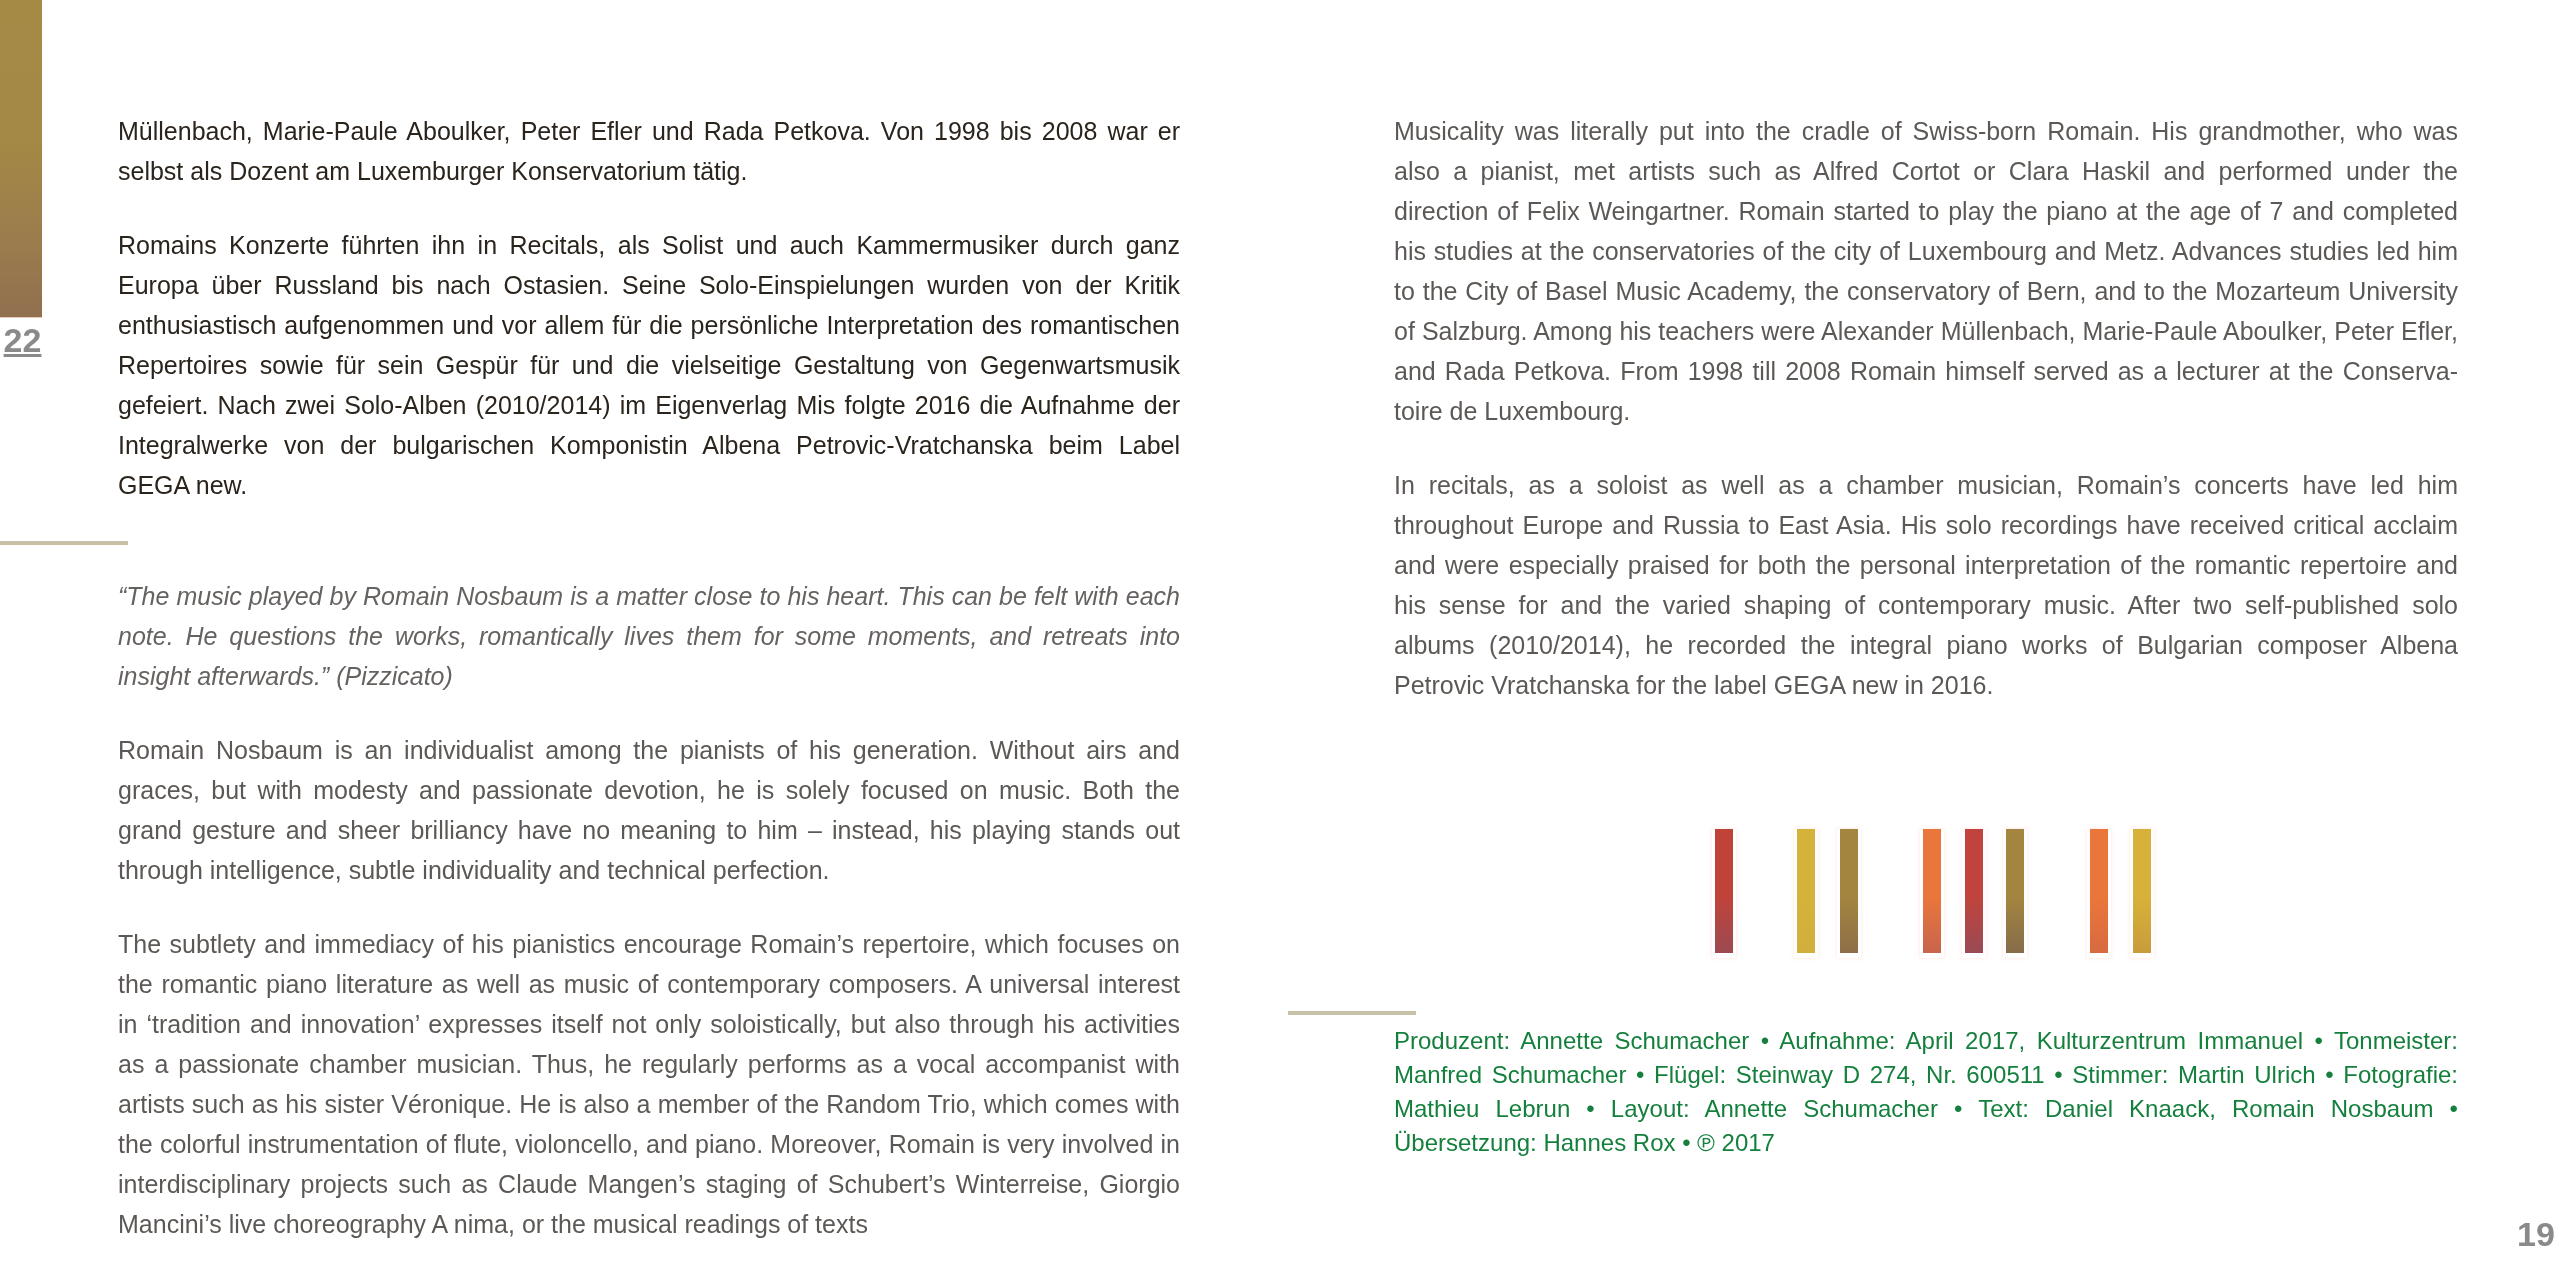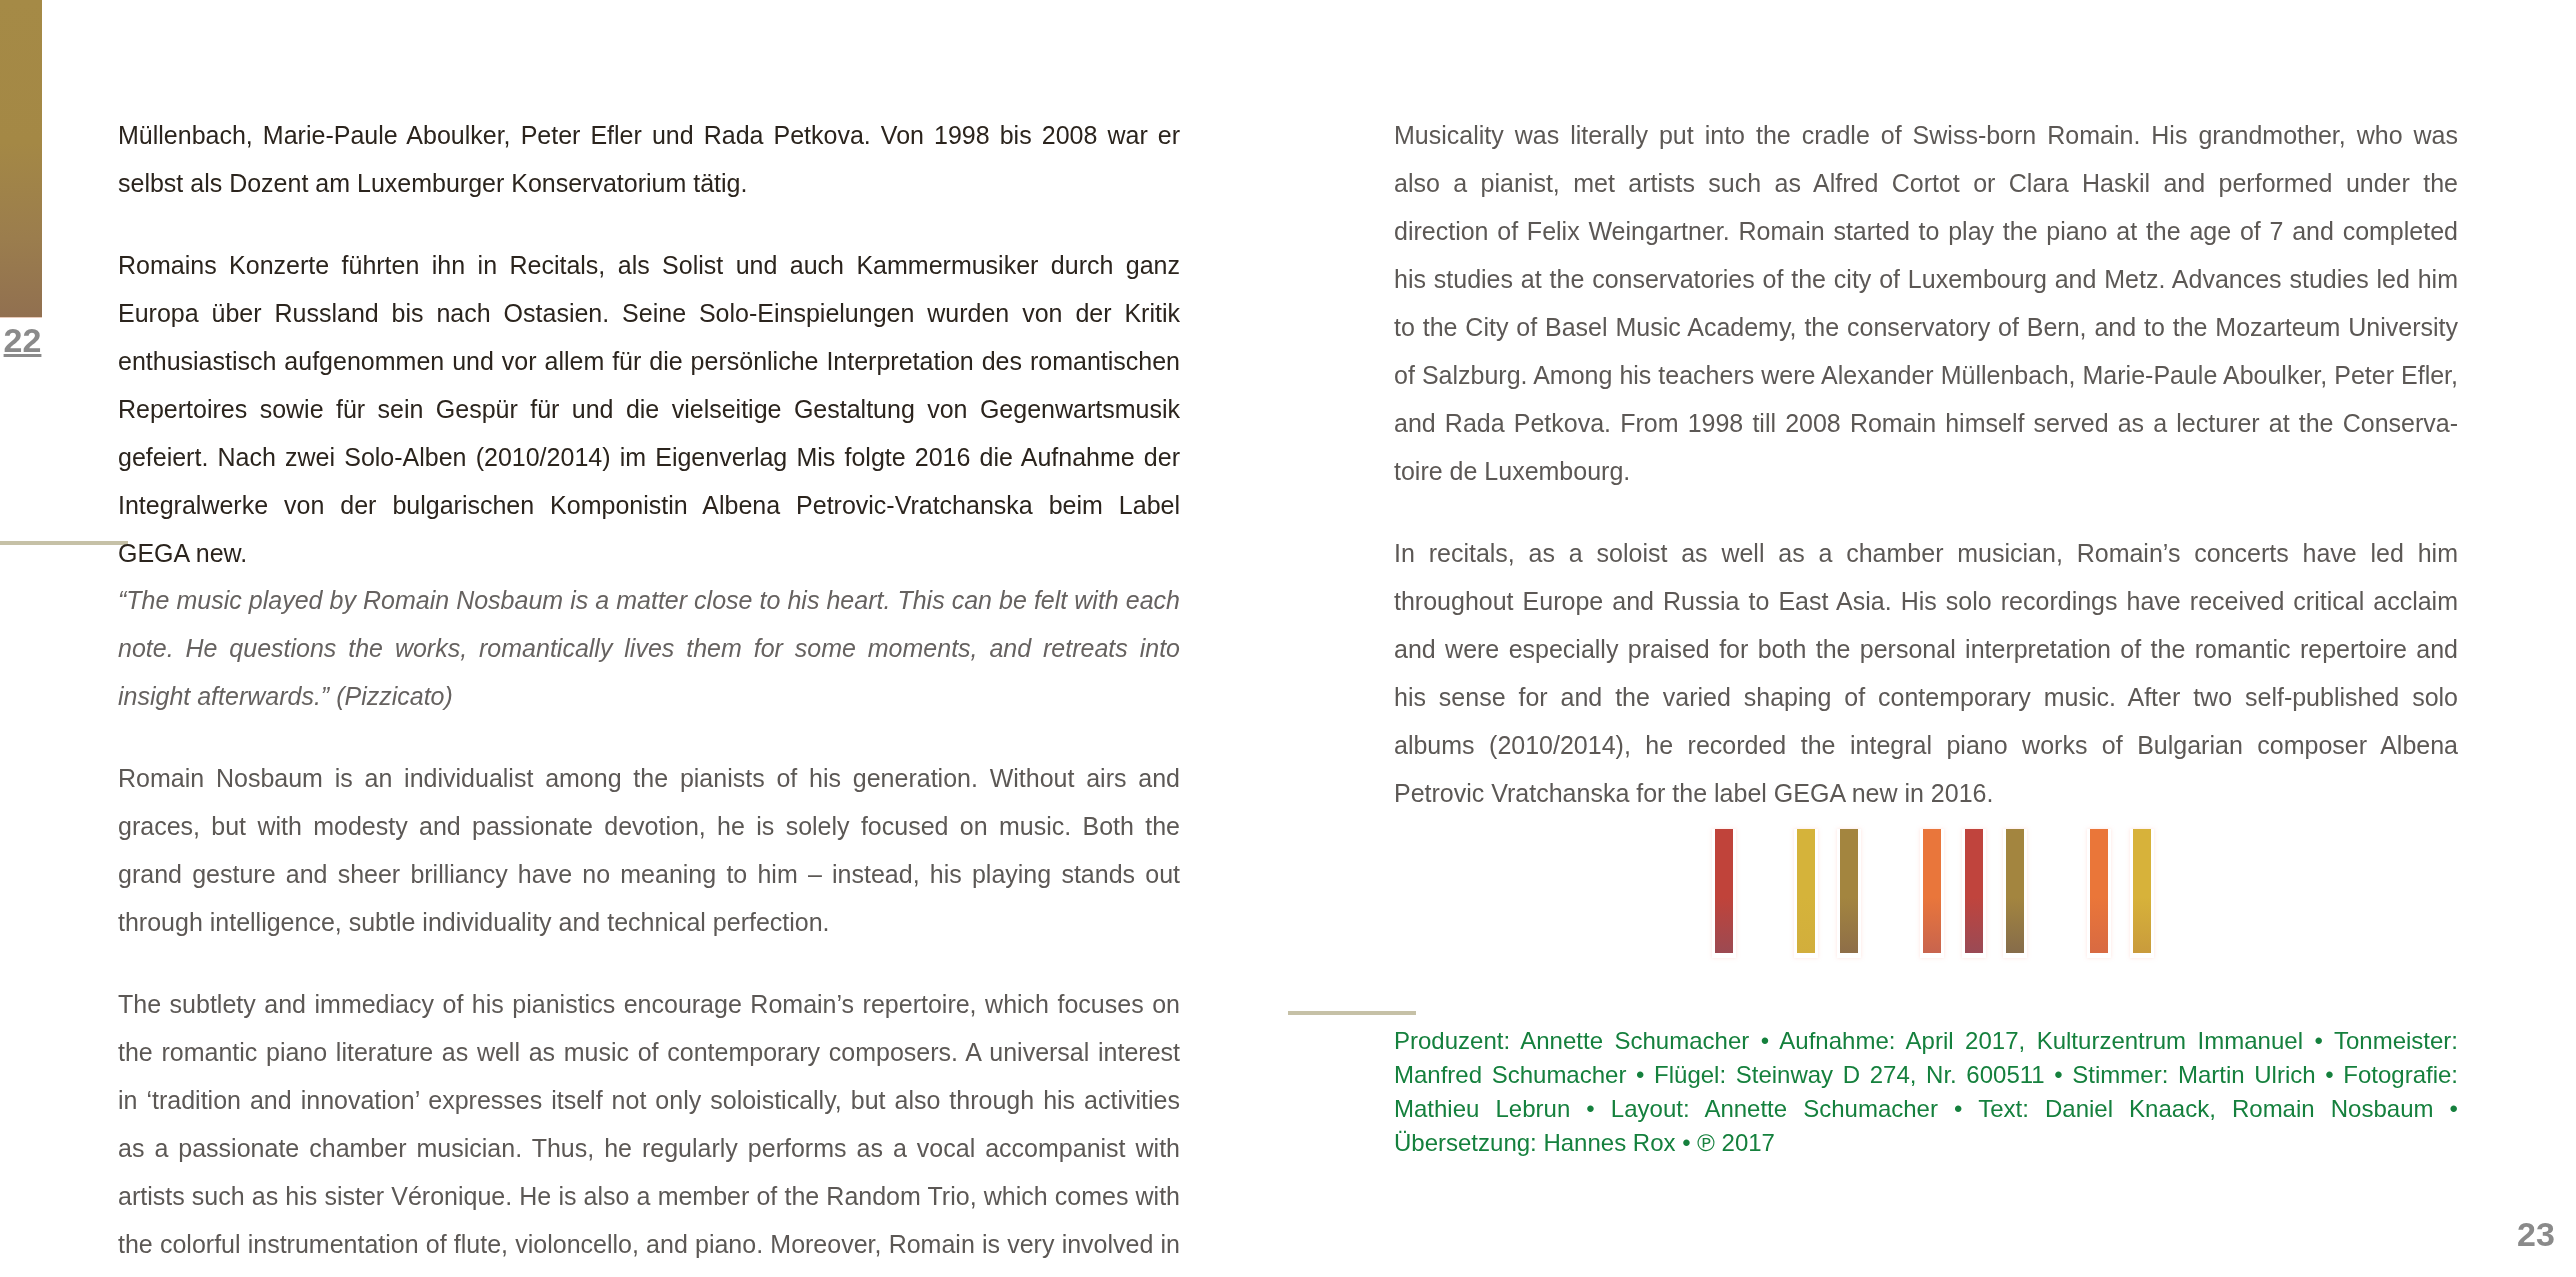--- a/index.html
+++ b/index.html
@@ -6,41 +6,41 @@
   body { width: 2576px; height: 1277px; position: relative; overflow: hidden; font-family: "Liberation Sans", "DejaVu Sans", sans-serif; }
   .gold-bar { position: absolute; left: 0; top: 0; width: 42px; height: 317px;
     background: linear-gradient(to bottom, #a58a46 0%, #a48845 45%, #9b7d4d 75%, #917050 100%);
     border-bottom: 1.8px solid #e8c9b8; }
   .page-num { position: absolute; font-family: "Liberation Sans", sans-serif; font-weight: 700; font-size: 34px; color: #8a8a8a; letter-spacing: 0px; }
   .page-num.left { left: 3.6px; top: 321px; text-decoration: underline; }
   .page-num.right { left: 2517px; top: 1215px; }
   .rule { position: absolute; height: 3.6px; background: #c6c1a7; }
   .rule.quote-rule { left: 0; top: 541px; width: 128px; }
   .rule.credits-rule { left: 1288px; top: 1011px; width: 128px; }
-  .col { position: absolute; font-size: 25px; line-height: 48px; text-align: justify; }
+  .col { position: absolute; font-size: 25px; line-height: 40px; text-align: justify; }
   .col p { margin: 0 0 34px 0; }
   .col.left { left: 118px; width: 1062px; }
   .col.right { left: 1394px; width: 1064px; }
   .german { color: #2b241d; }
   .english { color: #5c5855; }
   .quote { font-style: italic; color: #666260; }
   .block-de { top: 111px; }
   .block-en-left { top: 576px; }
   .block-en-right { top: 111px; }
   .credits { position: absolute; left: 1394px; top: 1024px; width: 1064px; font-size: 24px; line-height: 34px; text-align: justify; color: #15803d; }
   .bars { position: absolute; left: 0; top: 0; width: 2576px; height: 1277px; pointer-events: none; }
   .bar { position: absolute; top: 829px; height: 124px; width: 18px; }
   .bar::after { content: ""; position: absolute; left: -2.7px; right: -2.7px; top: 0; bottom: -5.4px; background: transparent; box-shadow: 0 0 3.6px rgba(255,200,190,0.5); }
 </style>
 </head>
 <body>
 
 <div class="gold-bar"></div>
 <div class="page-num left">22</div>
-<div class="page-num right">23</div>
+<div class="page-num right">19</div>
 
 <div class="rule quote-rule"></div>
 <div class="rule credits-rule"></div>
 
 <div class="col left german block-de">
   <p>Müllenbach, Marie-Paule Aboulker, Peter Efler und Rada Petkova. Von 1998 bis 2008 war er selbst als Dozent am Luxemburger Konservatorium tätig.</p>
   <p>Romains Konzerte führten ihn in Recitals, als Solist und auch Kammermusiker durch ganz Europa über Russland bis nach Ostasien. Seine Solo-Einspielungen wurden von der Kritik enthusiastisch aufgenommen und vor allem für die persön­liche Interpretation des romantischen Repertoires sowie für sein Gespür für und die vielseitige Gestaltung von Gegenwartsmusik gefeiert. Nach zwei Solo-Alben (2010/2014) im Eigenverlag Mis folgte 2016 die Aufnahme der Integralwerke von der bulgarischen Komponistin Albena Petrovic-Vratchanska beim Label GEGA new.</p>
 </div>
 
 <div class="col left english block-en-left">

